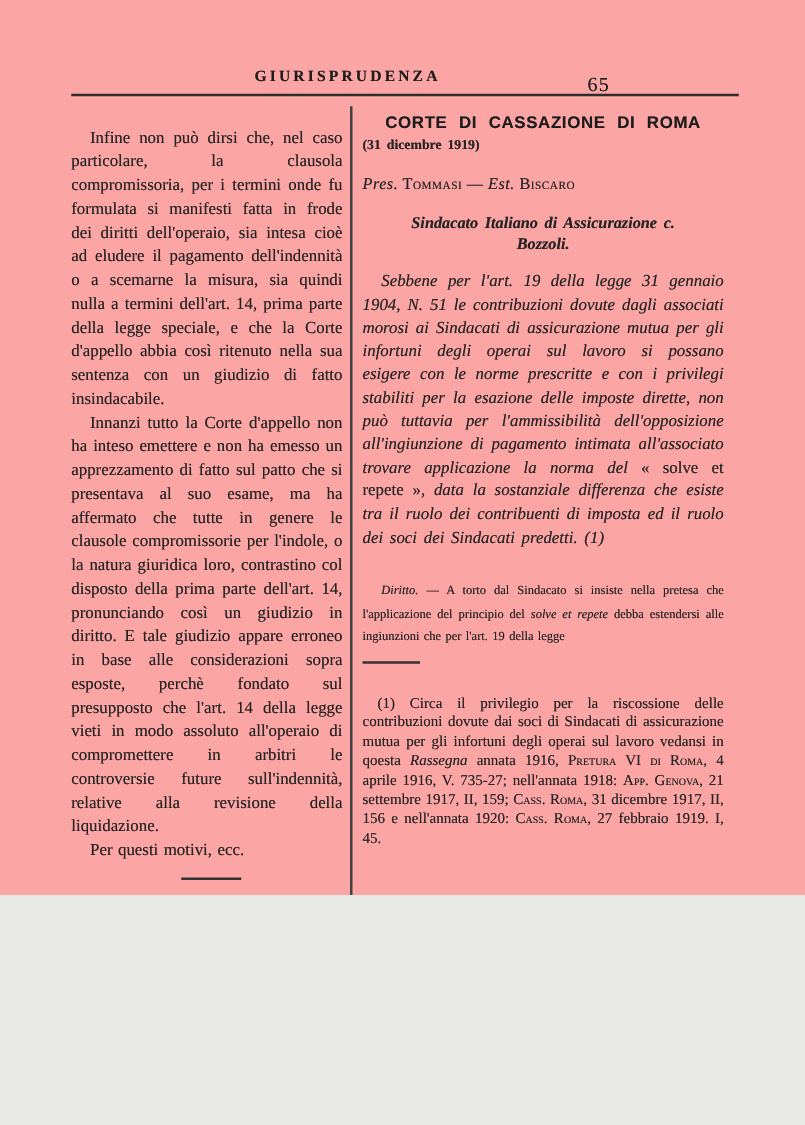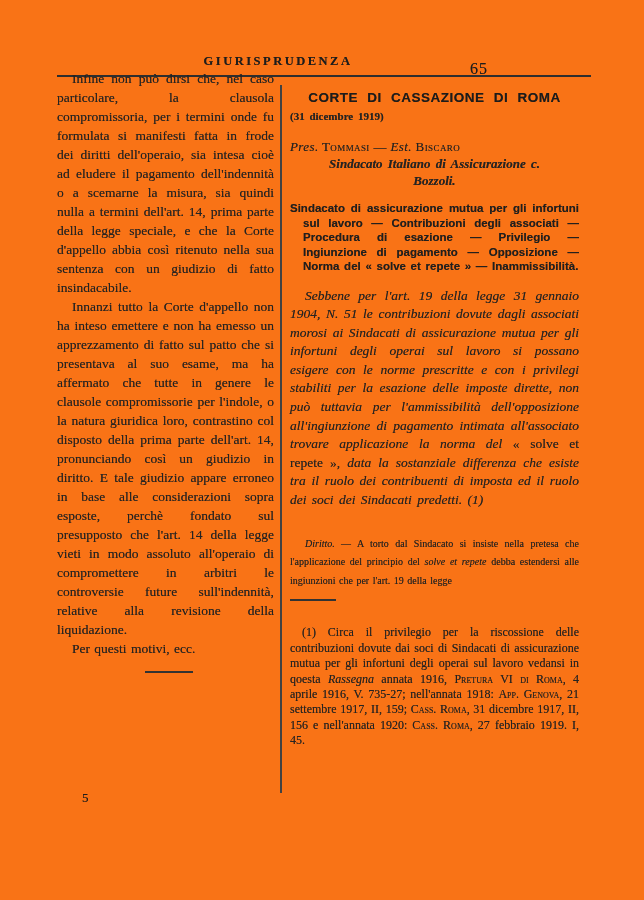--- a/index.html
+++ b/index.html
@@ -1,42 +1,42 @@
 <!DOCTYPE html>
 <html lang="it"><head>
 <meta charset="utf-8">
 <style>
   html,body{margin:0;padding:0;}
   body{background:#e9e9e7;font-family:"Liberation Serif",serif;}
   .page{
-    position:relative;width:644px;height:900px;margin:0 auto;
-    background:#f97316;color:#242424;overflow:hidden;
+    position:relative;width:644px;height:716px;margin:0 auto;
+    background:#fca5a5;color:#242424;overflow:hidden;
     text-shadow:0 0 .4px rgba(20,20,20,.55);
     text-decoration:underline;
   }
   
   .hdr-title{
     position:absolute;left:168px;top:54px;width:220px;text-align:center;
     font-weight:bold;font-size:12.5px;letter-spacing:2.5px;color:#1d1d1d;
   }
   .hdr-num{position:absolute;left:470px;top:60px;font-size:16px;letter-spacing:1px;color:#1d1d1d;}
   .hdr-rule{position:absolute;left:57px;top:75px;width:534px;height:2px;background:#2e2e2e;}
   
   .col-divider{position:absolute;left:280px;top:85px;width:2px;height:708px;background:#424242;}
   
-  .left-col{position:absolute;left:57px;top:69px;width:217px;}
+  .left-col{position:absolute;left:57px;top:100px;width:217px;}
   .lpara{margin:0;font-size:13.5px;line-height:19px;text-align:justify;text-indent:15px;word-spacing:1px;}
   .end-rule{margin:13px 0 0 88px;width:48px;height:2px;background:#333;}
   
   .right-col{position:absolute;left:290px;top:90px;width:289px;}
   .court{margin:0;font-family:"Liberation Sans",sans-serif;font-weight:bold;font-size:13.5px;
          text-align:center;word-spacing:5px;letter-spacing:.5px;color:#1c1c1c;}
   .date{margin:5px 0 0;font-weight:bold;font-size:11px;text-align:left;word-spacing:2px;}
   .judges{margin:17px 0 0;font-size:13px;text-align:left;letter-spacing:.4px;}
-  .parties{margin:0 auto 0;width:252px;font-style:italic;font-weight:bold;font-size:13px;
+  .parties{margin:14px auto 0;width:252px;font-style:italic;font-weight:bold;font-size:13px;
            line-height:17px;text-align:center;word-spacing:2px;}
   .headnote{margin:12px 0 0;font-family:"Liberation Sans",sans-serif;font-weight:bold;
             font-size:11.5px;line-height:14.5px;text-align:justify;
             padding-left:13px;text-indent:-13px;word-spacing:1.5px;color:#1f1f1f;}
   .syllabus{margin:13px 0 12px;font-style:italic;font-size:13.5px;line-height:18.6px;
             text-align:justify;text-indent:15px;word-spacing:2px;}
   .diritto{margin:25px 0 0;font-size:10px;line-height:18.6px;text-align:justify;
            text-indent:15px;word-spacing:1px;}
   .fn-rule{margin-top:9px;width:46px;height:2px;background:#333;}
   .footnote{margin:24px 0 0;font-size:12px;line-height:15.4px;text-align:justify;
@@ -64,21 +64,20 @@
     <p class="lpara">Innanzi tutto la Corte d'appello non ha inteso emettere e non ha emesso un apprezzamento di fatto sul patto che si presentava al suo esame, ma ha affermato che tutte in genere le clausole compromissorie per l'indole, o la natura giuridica loro, contrastino col disposto della prima parte dell'art. 14, pronunciando così un giudizio in diritto. E tale giudizio appare erroneo in base alle considerazioni sopra esposte, perchè fondato sul presupposto che l'art. 14 della legge vieti in modo assoluto all'operaio di compromettere in arbitri le controversie future sull'indennità, relative alla revisione della liquidazione.</p>
     <p class="lpara">Per questi motivi, ecc.</p>
     <div class="end-rule"></div>
   </div>
 
   <div class="right-col">
     <p class="court">CORTE DI CASSAZIONE DI ROMA</p>
     <p class="date">(31 dicembre 1919)</p>
     <p class="judges"><span class="it">Pres.</span><span class="sc"> Tommasi </span><span class="rm">— </span><span class="it">Est.</span><span class="sc"> Biscaro</span></p>
     <p class="parties">Sindacato Italiano di Assicurazione c. Bozzoli.</p>
-    <p class="headnote">Sindacato di assicurazione mutua per gli infortuni sul lavoro — Contribuzioni degli associati — Procedura di esazione — Privilegio — Ingiunzione di pagamento — Opposizione — Norma del « solve et repete » — Inammissibilità.</p>
     <p class="syllabus"><span class="it">Sebbene per l'art. 19 della legge 31 gennaio 1904, N. 51 le contribuzioni dovute dagli associati morosi ai Sindacati di assicurazione mutua per gli infortuni degli operai sul lavoro si possano esigere con le norme prescritte e con i privilegi stabiliti per la esazione delle imposte dirette, non può tuttavia per l'ammissibilità dell'opposizione all'ingiunzione di pagamento intimata all'associato trovare applicazione la norma del </span><span class="rm">« solve et repete »</span><span class="it">, data la sostanziale differenza che esiste tra il ruolo dei contribuenti di imposta ed il ruolo dei soci dei Sindacati predetti. (1)</span></p>
     <p class="diritto"><span class="it">Diritto.</span><span class="rm"> — A torto dal Sindacato si insiste nella pretesa che l'applicazione del principio del </span><span class="it">solve et repete</span><span class="rm"> debba estendersi alle ingiunzioni che per l'art. 19 della legge</span></p>
     <div class="fn-rule"></div>
     <p class="footnote"><span class="rm">(1) Circa il privilegio per la riscossione delle contribuzioni dovute dai soci di Sindacati di assicurazione mutua per gli infortuni degli operai sul lavoro vedansi in qoesta </span><span class="it">Rassegna</span><span class="rm"> annata 1916, </span><span class="sc">Pretura VI di Roma</span><span class="rm">, 4 aprile 1916, V. 735-27; nell'annata 1918: </span><span class="sc">App. Genova</span><span class="rm">, 21 settembre 1917, II, 159; </span><span class="sc">Cass. Roma</span><span class="rm">, 31 dicembre 1917, II, 156 e nell'annata 1920: </span><span class="sc">Cass. Roma</span><span class="rm">, 27 febbraio 1919. I, 45.</span></p>
   </div>
 
   <div class="ftr-sig">5</div>
 
 </div>
 

